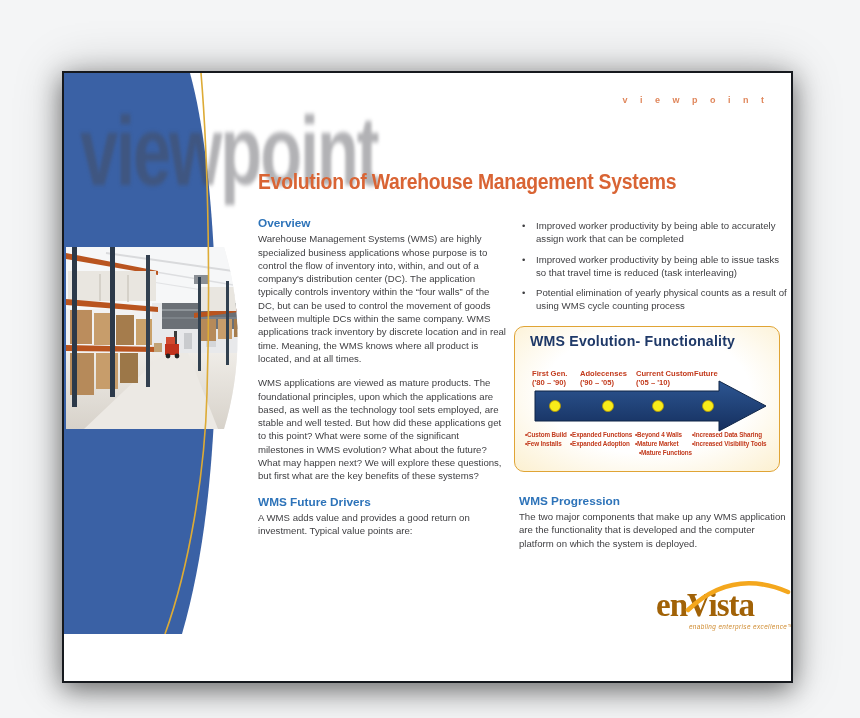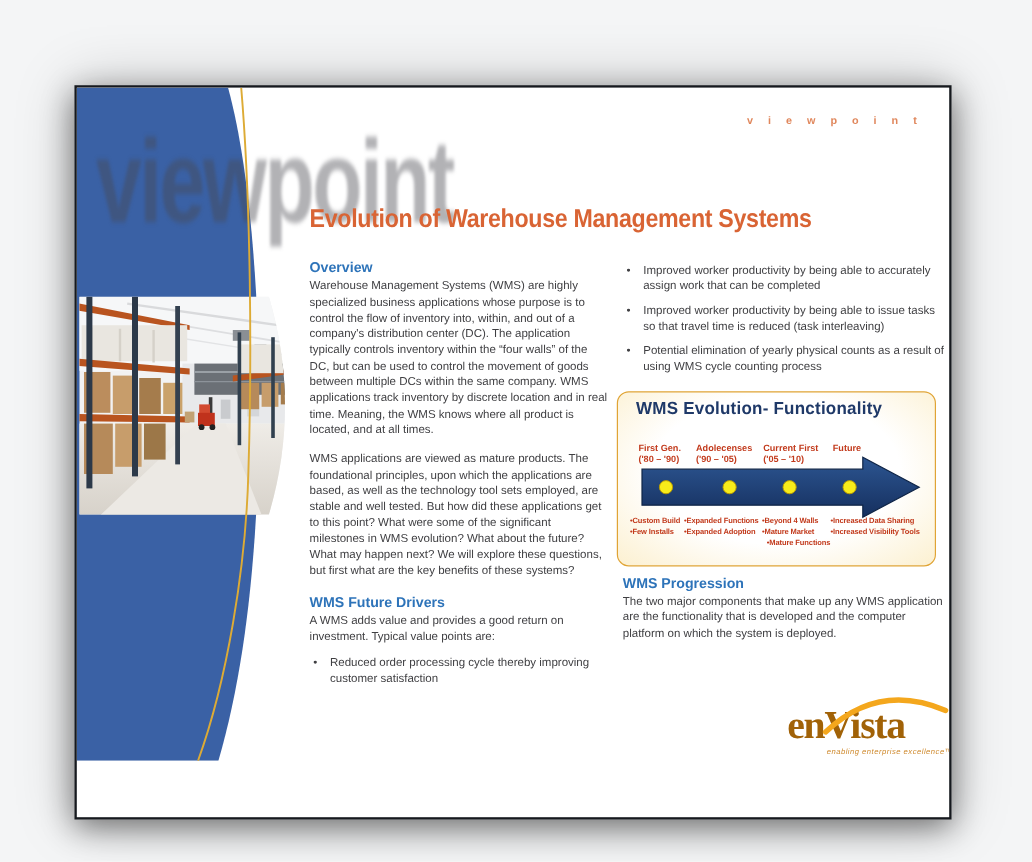--- a/index.html
+++ b/index.html
@@ -38,21 +38,21 @@
     transform:scaleX(.97);transform-origin:left top;white-space:nowrap;letter-spacing:.2px;}
   .dg-stage{position:absolute;top:42px;font-size:7.6px;font-weight:bold;color:#c23a1c;
     line-height:9.5px;white-space:nowrap;}
   .dg-arrow{position:absolute;left:6px;top:50px;width:250px;height:58px;}
   .dg-list{position:absolute;top:103px;font-size:6.3px;font-weight:bold;color:#c23a1c;
     line-height:9.2px;letter-spacing:-.1px;}
   .dg-item{white-space:nowrap;}
   .dg-item::before{content:"\2022 ";}
   .dg-indent{margin-left:4px;}
   
-  .prog-heading{margin-top:8px;}
+  .prog-heading{margin-top:23px;}
   
   .logo{position:absolute;left:592px;top:514px;width:142px;}
   .logo-text{position:relative;font-family:"Liberation Serif",serif;font-weight:bold;
     font-size:33px;line-height:36px;color:#a16207;letter-spacing:-1px;}
   .logo-swoosh{position:absolute;left:26px;top:-11px;width:114px;height:38px;}
   .logo-tagline{font-size:6.4px;font-style:italic;color:#cf8a2e;text-align:right;
     letter-spacing:.4px;margin-top:0;padding-right:4px;}
 </style>
 </head>
 <body>
@@ -146,21 +146,20 @@
       <div class="main-title">Evolution of Warehouse Management Systems</div>
 
       <div class="col col-left">
         <div class="sec-heading">Overview</div>
         <p>Warehouse Management Systems (WMS) are highly specialized business applications whose purpose is to control the flow of inventory into, within, and out of a company's distribution center (DC).  The application typically controls inventory within the “four walls” of the DC, but can be used to control the movement of goods between multiple DCs within the same company.  WMS applications track inventory by discrete location and in real time.  Meaning, the WMS knows where all product is located, and at all times.</p>
         <p class="mt11">WMS applications are viewed as mature products. The foundational principles, upon which the applications are based, as well as the technology tool sets employed, are stable and well tested.  But how did these applications get to this point?  What were some of the significant milestones in WMS evolution?  What about the future? What may happen next?  We will explore these questions, but first what are the key benefits of these systems?</p>
 
         <div class="sec-heading mt13">WMS Future Drivers</div>
         <p>A WMS adds value and provides a good return on investment.  Typical value points are:</p>
         <div class="bullets">
-          <div class="bullet">Reduced order processing cycle thereby improving customer satisfaction</div>
         </div>
       </div>
 
       <div class="col col-right">
         <div class="bullets" style="margin-top:0;">
           <div class="bullet">Improved worker productivity by being able to accurately assign work that can be completed</div>
           <div class="bullet">Improved worker productivity by being able to issue tasks so that travel time is reduced (task interleaving)</div>
           <div class="bullet">Potential elimination of yearly physical counts as a result of using WMS cycle counting process</div>
         </div>
 
@@ -169,21 +168,21 @@
 
           <div class="dg-stage" style="left:17px;">
             <div>First Gen.</div>
             <div>('80 – '90)</div>
           </div>
           <div class="dg-stage" style="left:65px;">
             <div>Adolecenses</div>
             <div>('90 – '05)</div>
           </div>
           <div class="dg-stage" style="left:121px;">
-            <div>Current First</div>
+            <div>Current Custom</div>
             <div>('05 – '10)</div>
           </div>
           <div class="dg-stage" style="left:179px;">
             <div>Future</div>
           </div>
 
           <svg class="dg-arrow" viewBox="0 0 250 58">
             <defs>
               <linearGradient id="agrad" x1="0" y1="0" x2="0" y2="1">
                 <stop offset="0" stop-color="#2d5692"></stop>

